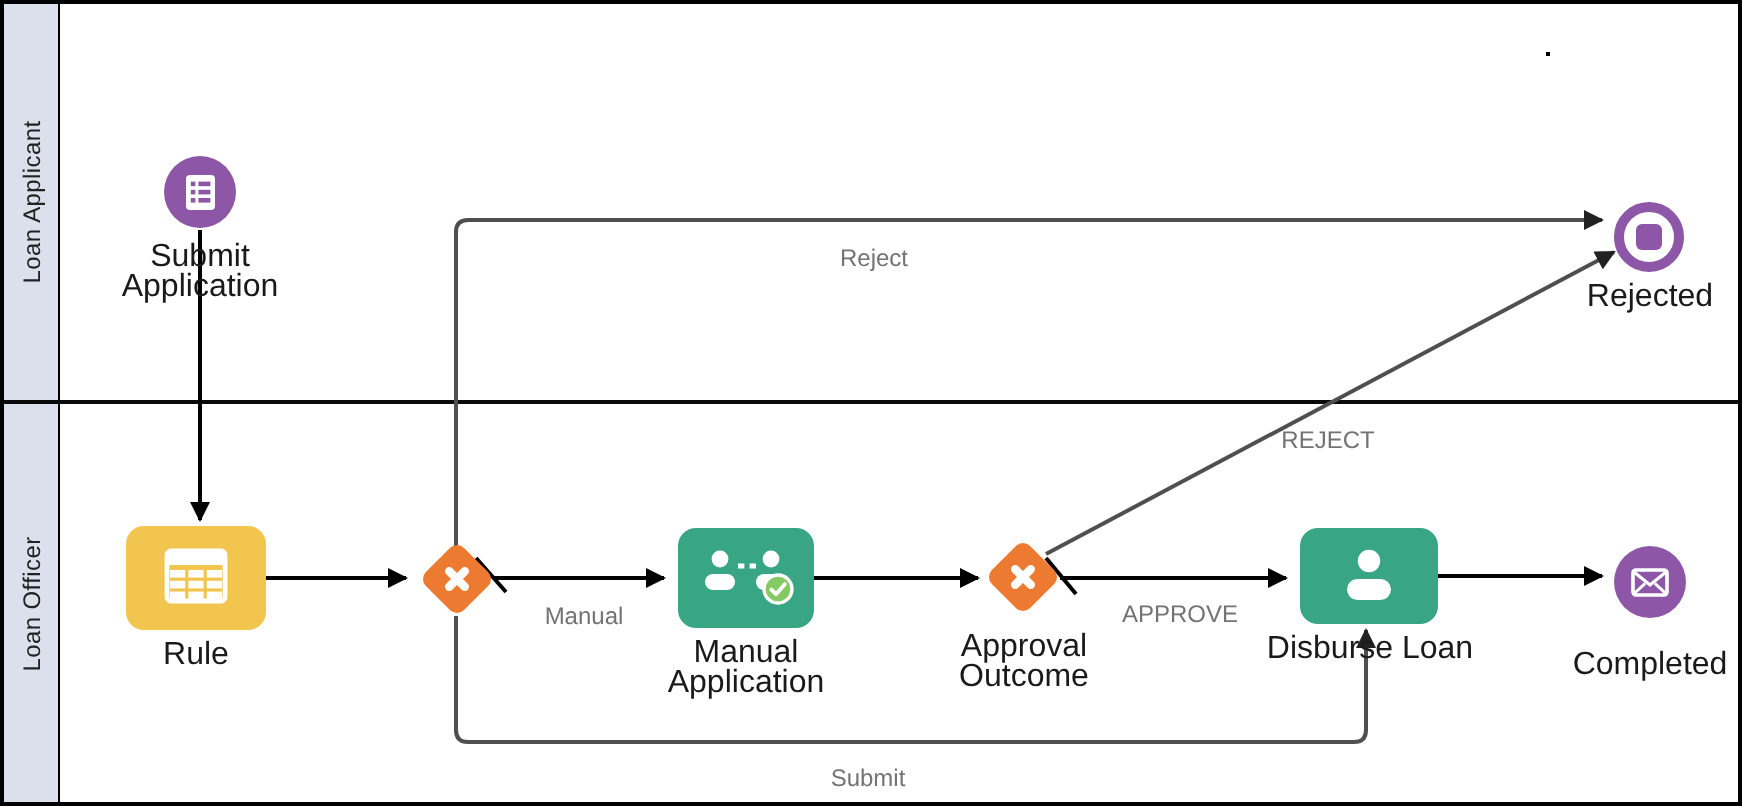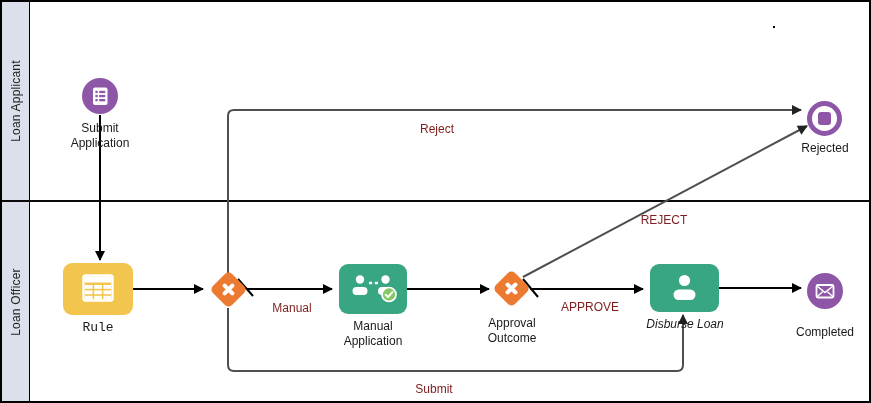--- a/index.html
+++ b/index.html
@@ -9,23 +9,23 @@
   .lane-divider{position:absolute;left:0;right:0;height:2px;background:#0a0a0a;}
   #edges{position:absolute;left:0;top:0;width:867px;height:399px;}
   .node{position:absolute;display:flex;align-items:center;justify-content:center;}
   .event-circle{width:36px;height:36px;border-radius:50%;background:#8e56a6;}
   .task{border-radius:9px;}
   .task-yellow{background:#f2c54e;}
   .task-green{background:#38a683;}
   .diamond{width:27px;height:27px;background:#ec7b31;border-radius:5px;transform:rotate(45deg);}
   .ring-event{width:35px;height:35px;box-sizing:border-box;border:5px solid #8e56a6;border-radius:50%;background:#fff;display:flex;align-items:center;justify-content:center;}
   .ring-inner{width:13px;height:13px;background:#8e56a6;border-radius:3px;}
-  .lbl{position:absolute;text-align:center;font-size:12px;line-height:15px;color:#1a1a1a;}
-  .lbl-serif{font-family:Liberation Mono, monospace;font-size:13px;}
-  .edge-lbl{position:absolute;text-align:center;font-size:12px;color:#7f1d1d;}
+  .lbl{position:absolute;text-align:center;font-size:16px;line-height:15px;color:#1a1a1a;}
+  .lbl-serif{font-family:Liberation Sans, sans-serif;font-size:16px;}
+  .edge-lbl{position:absolute;text-align:center;font-size:12px;color:#737373;}
   .dot{position:absolute;width:2px;height:2px;background:#000;}
 </style>
 </head>
 <body>
 
 <div id="canvas">
 
   <div class="lane-cell" style="top:0;height:198px;">
     <span class="lane-label">Loan Applicant</span>
   </div>
@@ -128,21 +128,21 @@
     </svg>
   </div>
   <div class="lbl" style="left:470px;top:314px;width:80px;">Approval Outcome</div>
 
   <div class="node task task-green" style="left:648px;top:262px;width:69px;height:48px;">
     <svg width="69" height="48" viewBox="0 0 69 48">
       <circle cx="34.5" cy="16.5" r="5.6" fill="#fff"></circle>
       <rect x="23.5" y="25.5" width="22" height="10.5" rx="5.2" fill="#fff"></rect>
     </svg>
   </div>
-  <div class="lbl" style="left:628px;top:315px;width:110px;font-style:italic;">Disburse Loan</div>
+  <div class="lbl" style="left:628px;top:315px;width:110px;">Disburse Loan</div>
 
   <div class="node event-circle" style="left:805px;top:271px;">
     <svg width="36" height="36" viewBox="0 0 36 36">
       <rect x="9.5" y="12" width="17" height="12.5" rx="1.5" fill="none" stroke="#fff" stroke-width="1.8"></rect>
       <path d="M10,13 L18,19.5 L26,13" fill="none" stroke="#fff" stroke-width="1.6"></path>
       <path d="M10,23.8 L15.6,18.7 M26,23.8 L20.4,18.7" fill="none" stroke="#fff" stroke-width="1.4"></path>
     </svg>
   </div>
   <div class="lbl" style="left:778px;top:323px;width:90px;">Completed</div>
 

